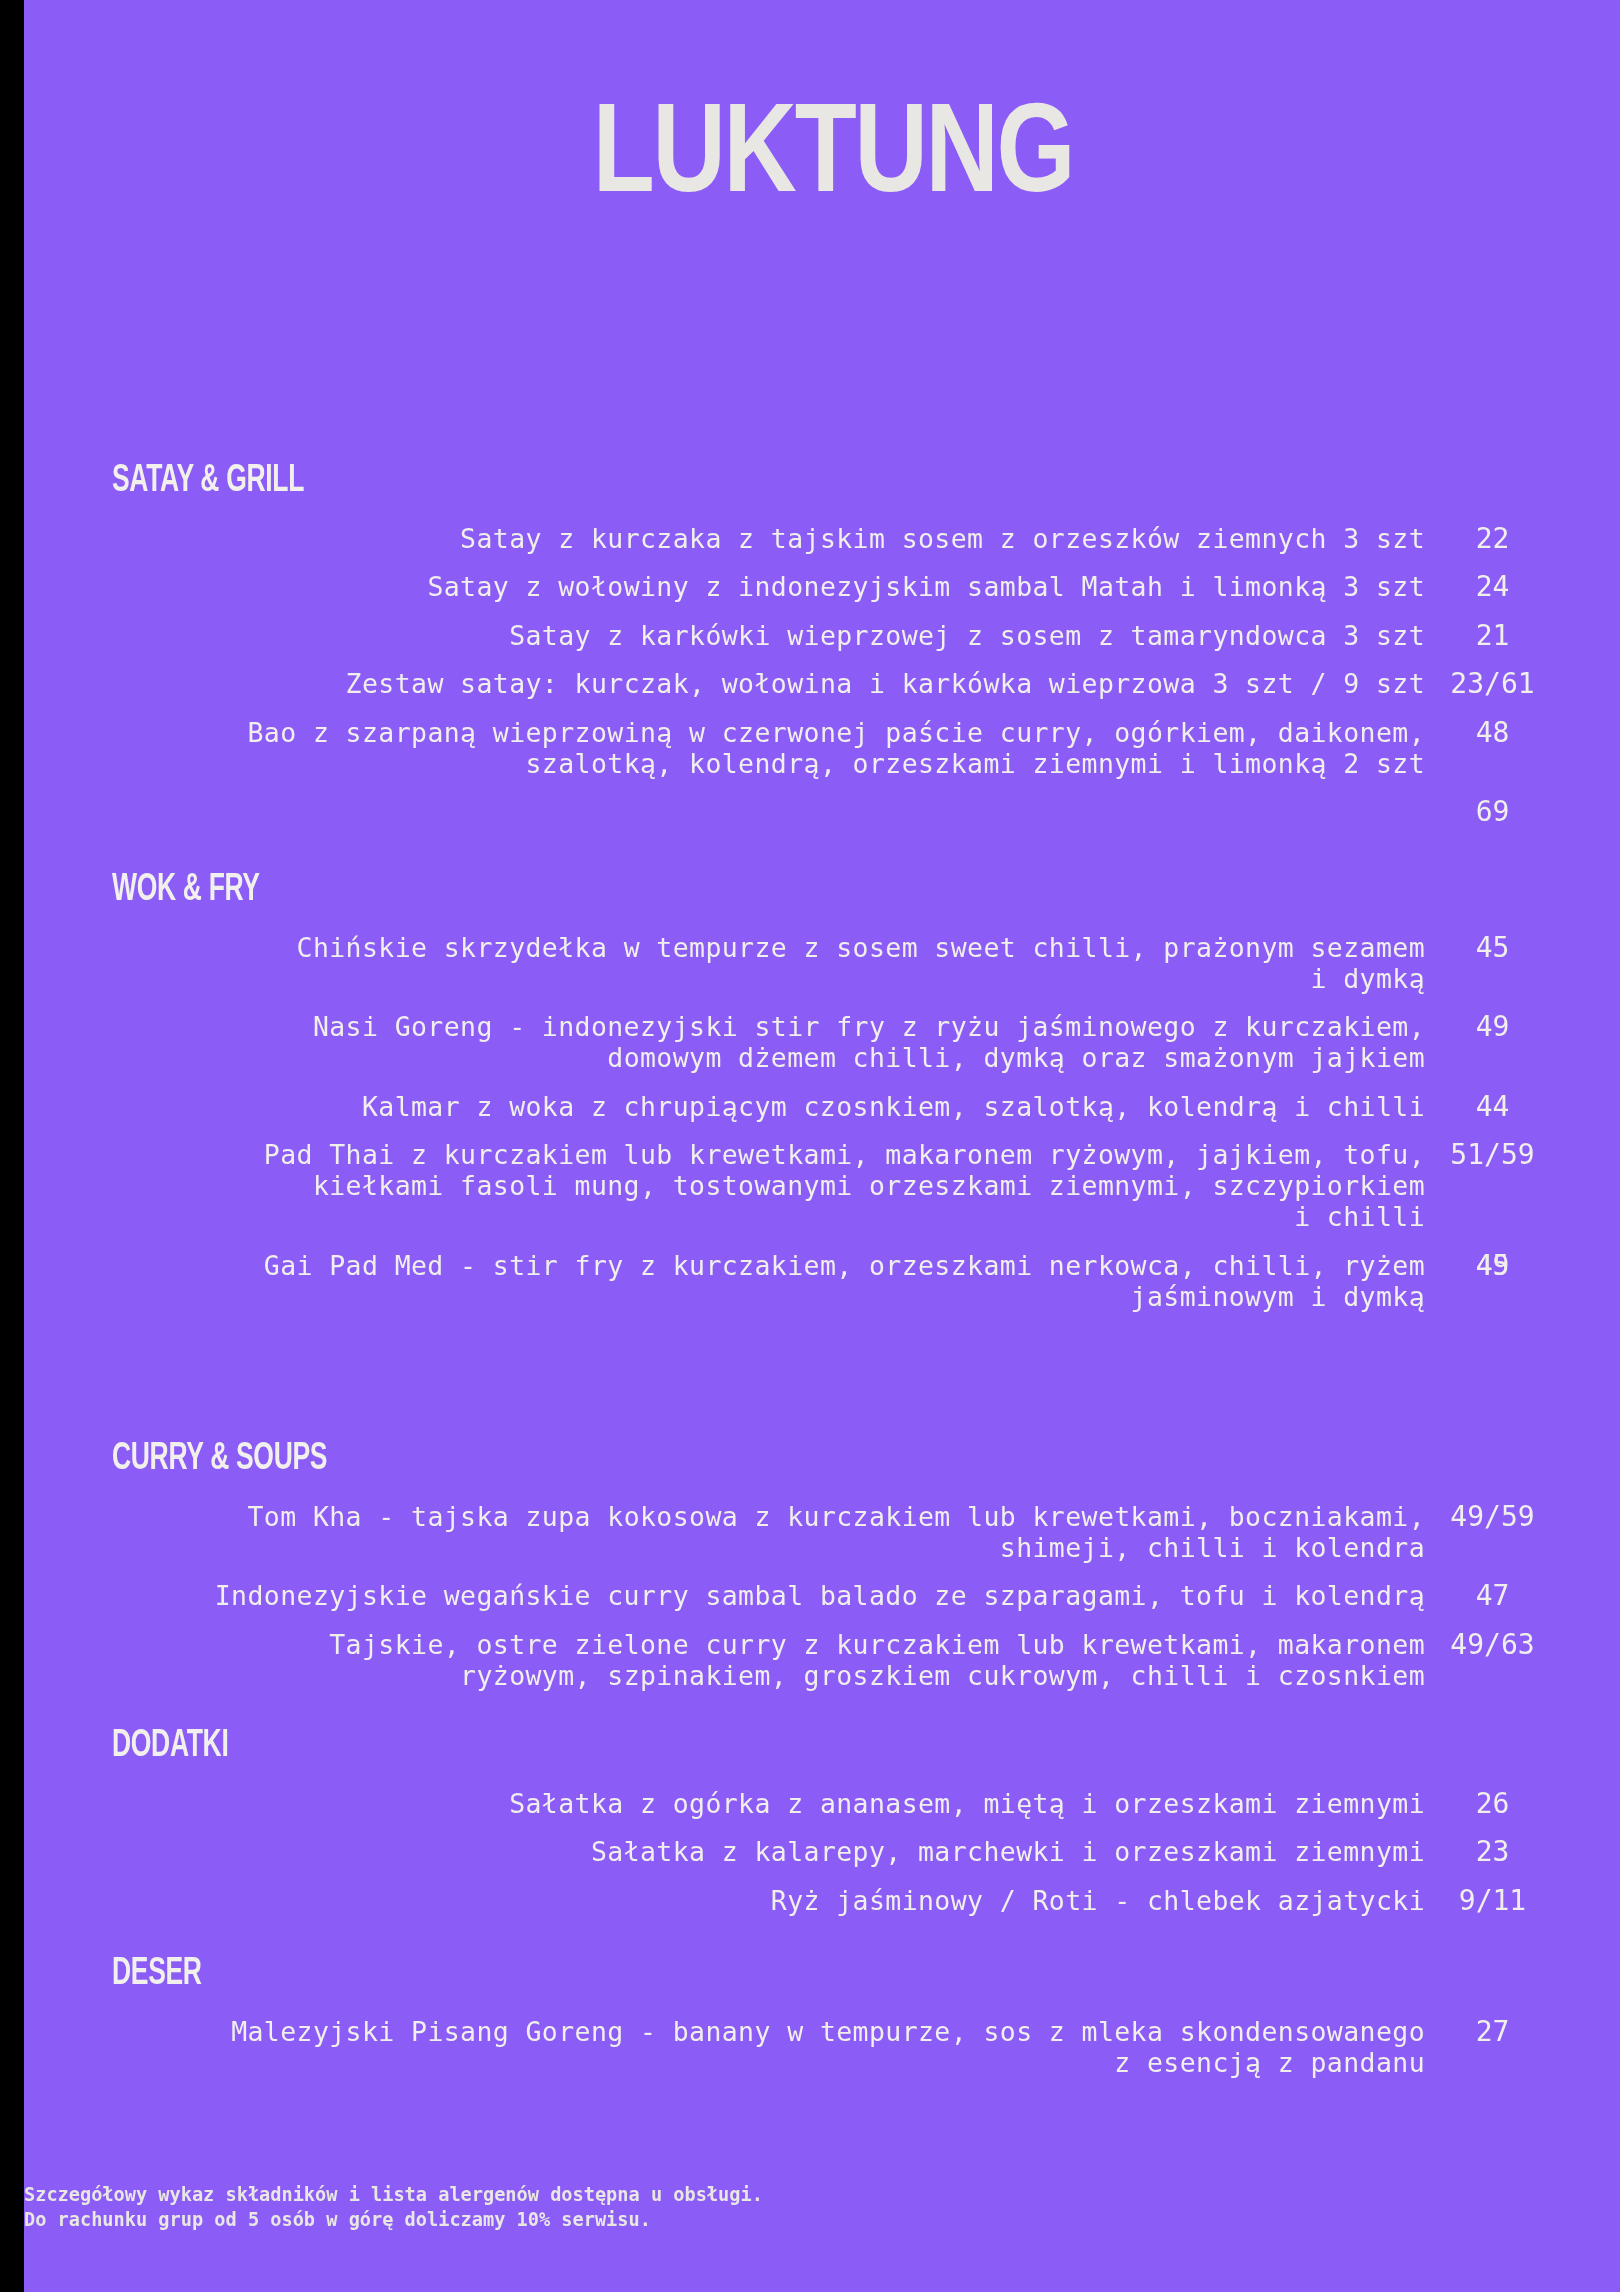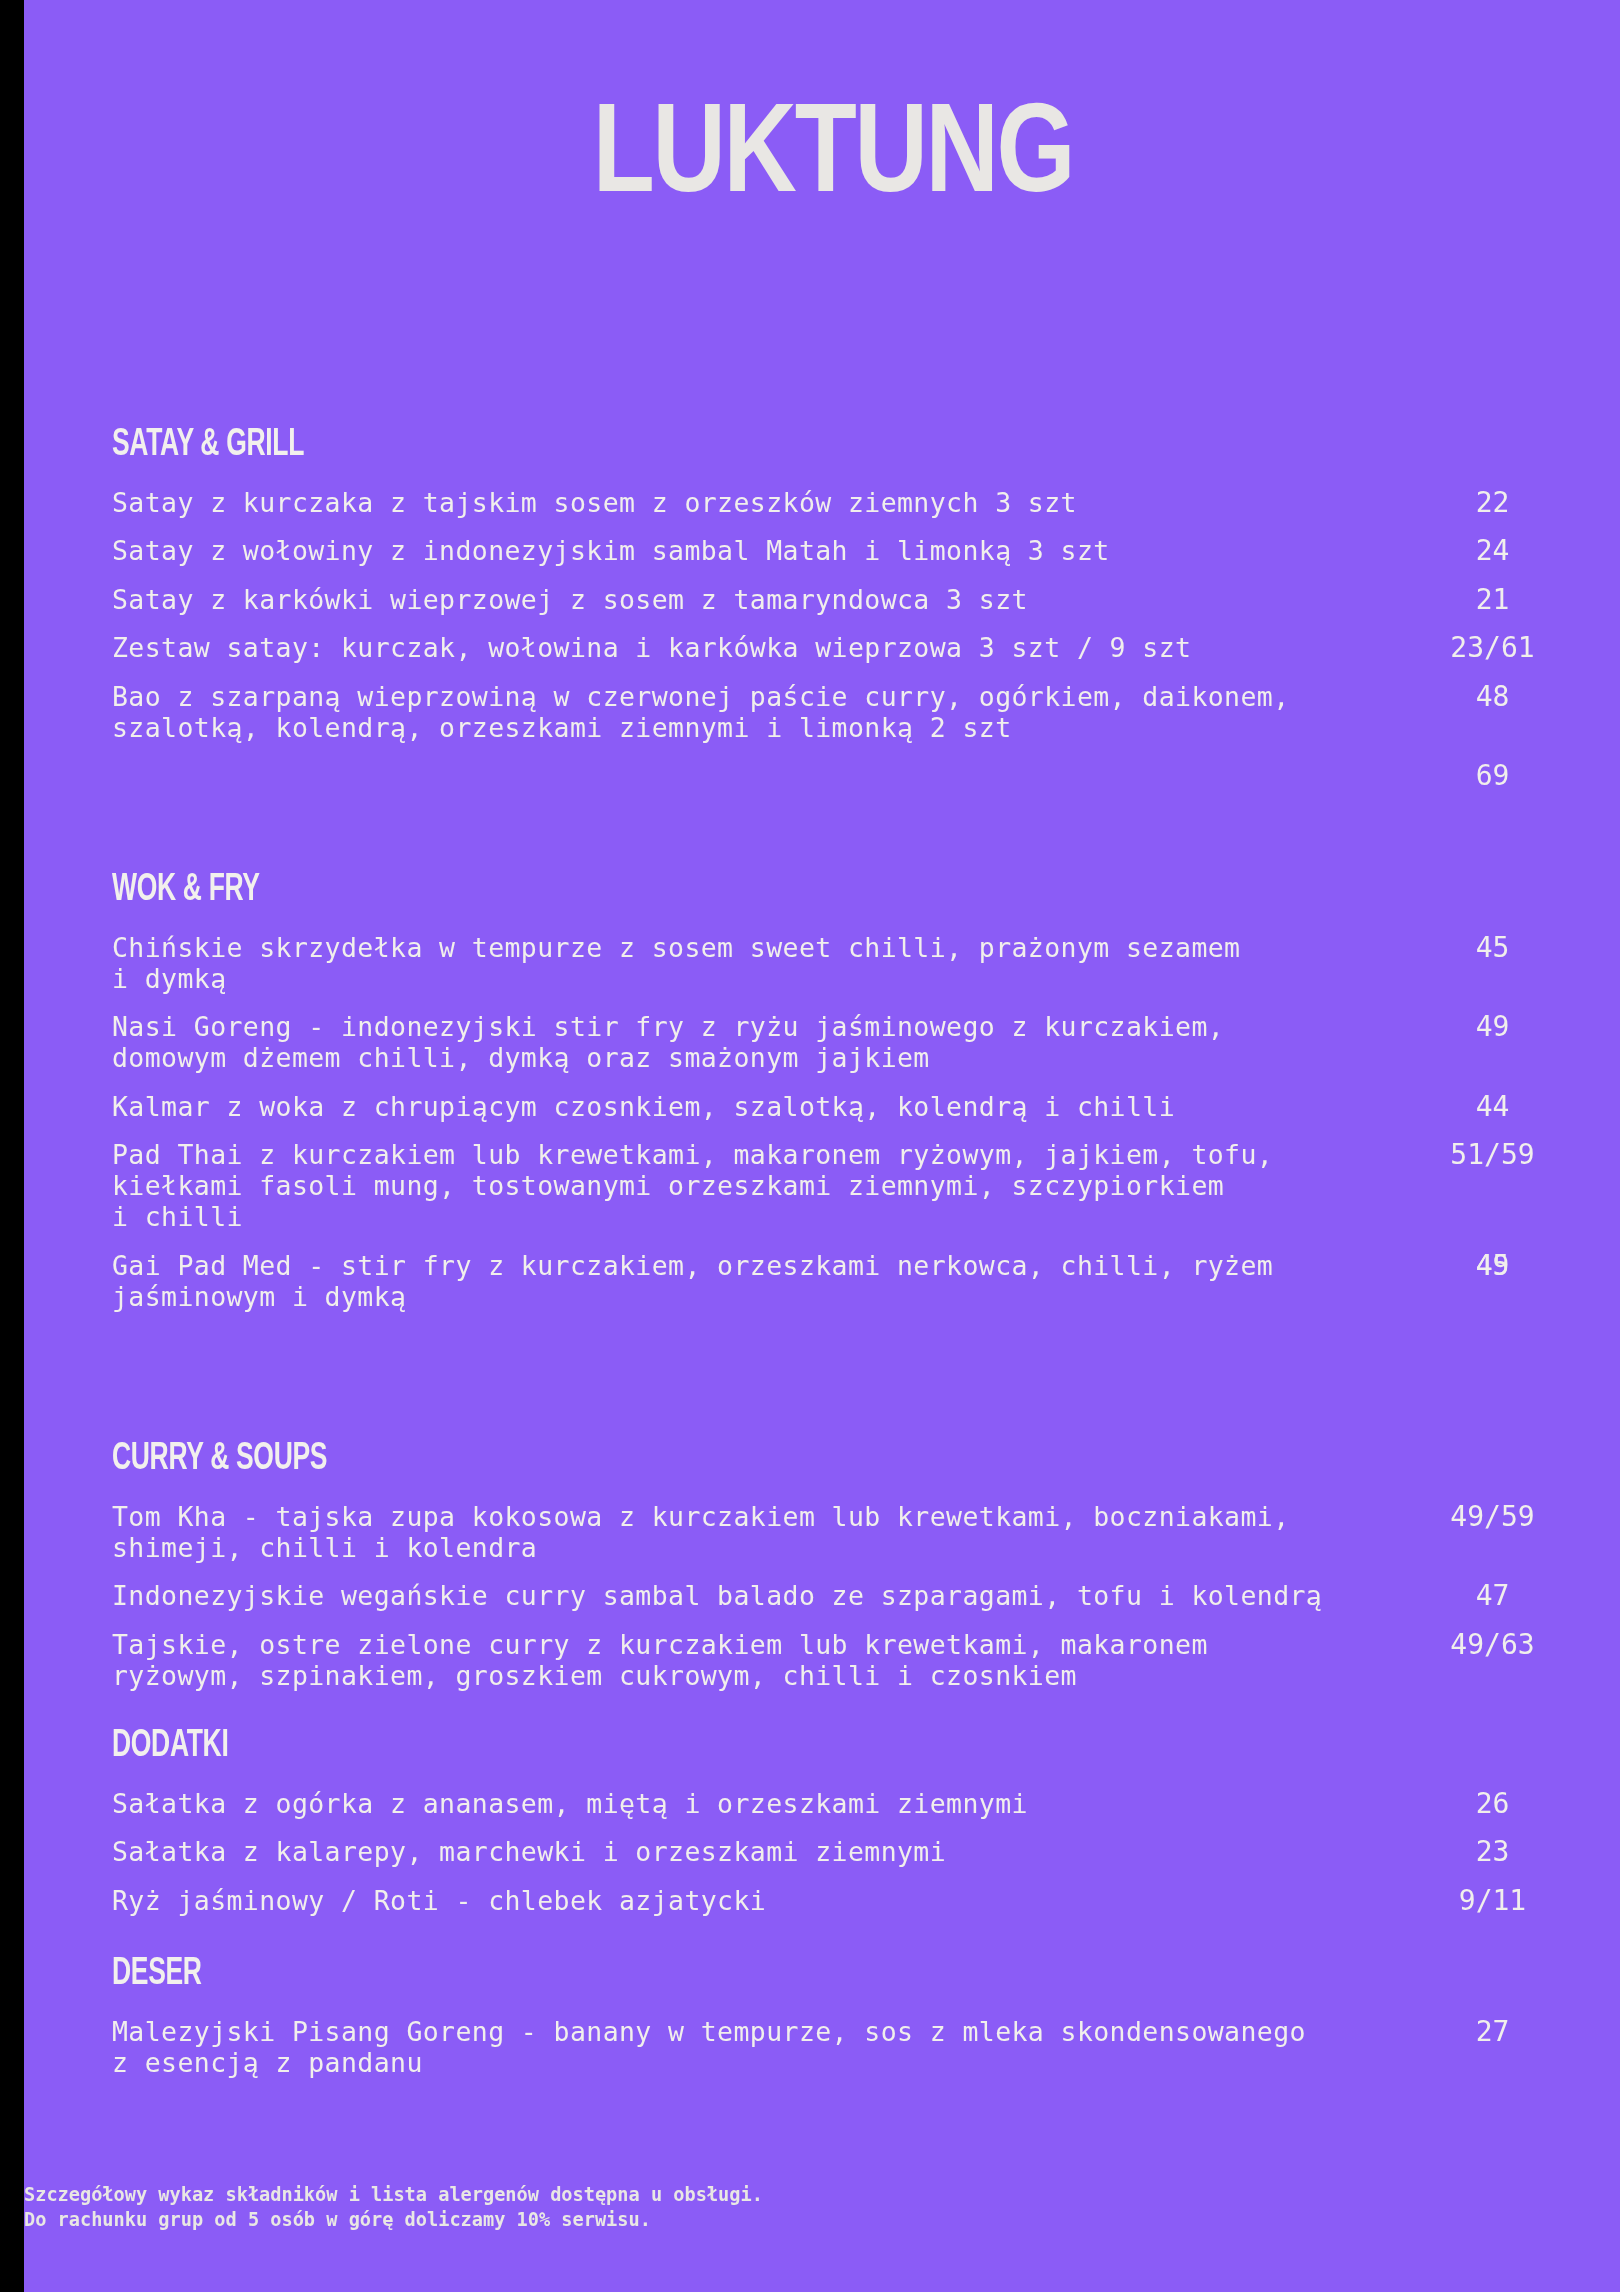--- a/index.html
+++ b/index.html
@@ -54,20 +54,21 @@
     position: relative;
     margin: 0 0 17.6px 0;
   }
   .desc {
     width: 1313px;
     font-size: 26.5px;
     line-height: 31px;
     letter-spacing: 0.4px;
     white-space: pre-line;
     color: #f1efec;
+    text-align: right;
   }
   .price {
     position: absolute;
     top: 0;
     left: 1317px;
     width: 127px;
     text-align: center;
     font-size: 28px;
     line-height: 31px;
     color: #f1efec;
@@ -84,21 +85,21 @@
     color: #e9e7e4;
   }
 </style>
 </head>
 <body>
 
 <div class="page">
 
   <div class="logo">LUKTUNG</div>
 
-  <section class="menu-section" style="top:422px">
+  <section class="menu-section" style="top:458px">
     <h2 class="sec-title">SATAY &amp; GRILL</h2>
     <div class="item">
       <div class="desc">Satay z kurczaka z tajskim sosem z orzeszków ziemnych 3 szt</div>
       <div class="price">22</div>
     </div>
     <div class="item">
       <div class="desc">Satay z wołowiny z indonezyjskim sambal Matah i limonką 3 szt</div>
       <div class="price">24</div>
     </div>
     <div class="item">

